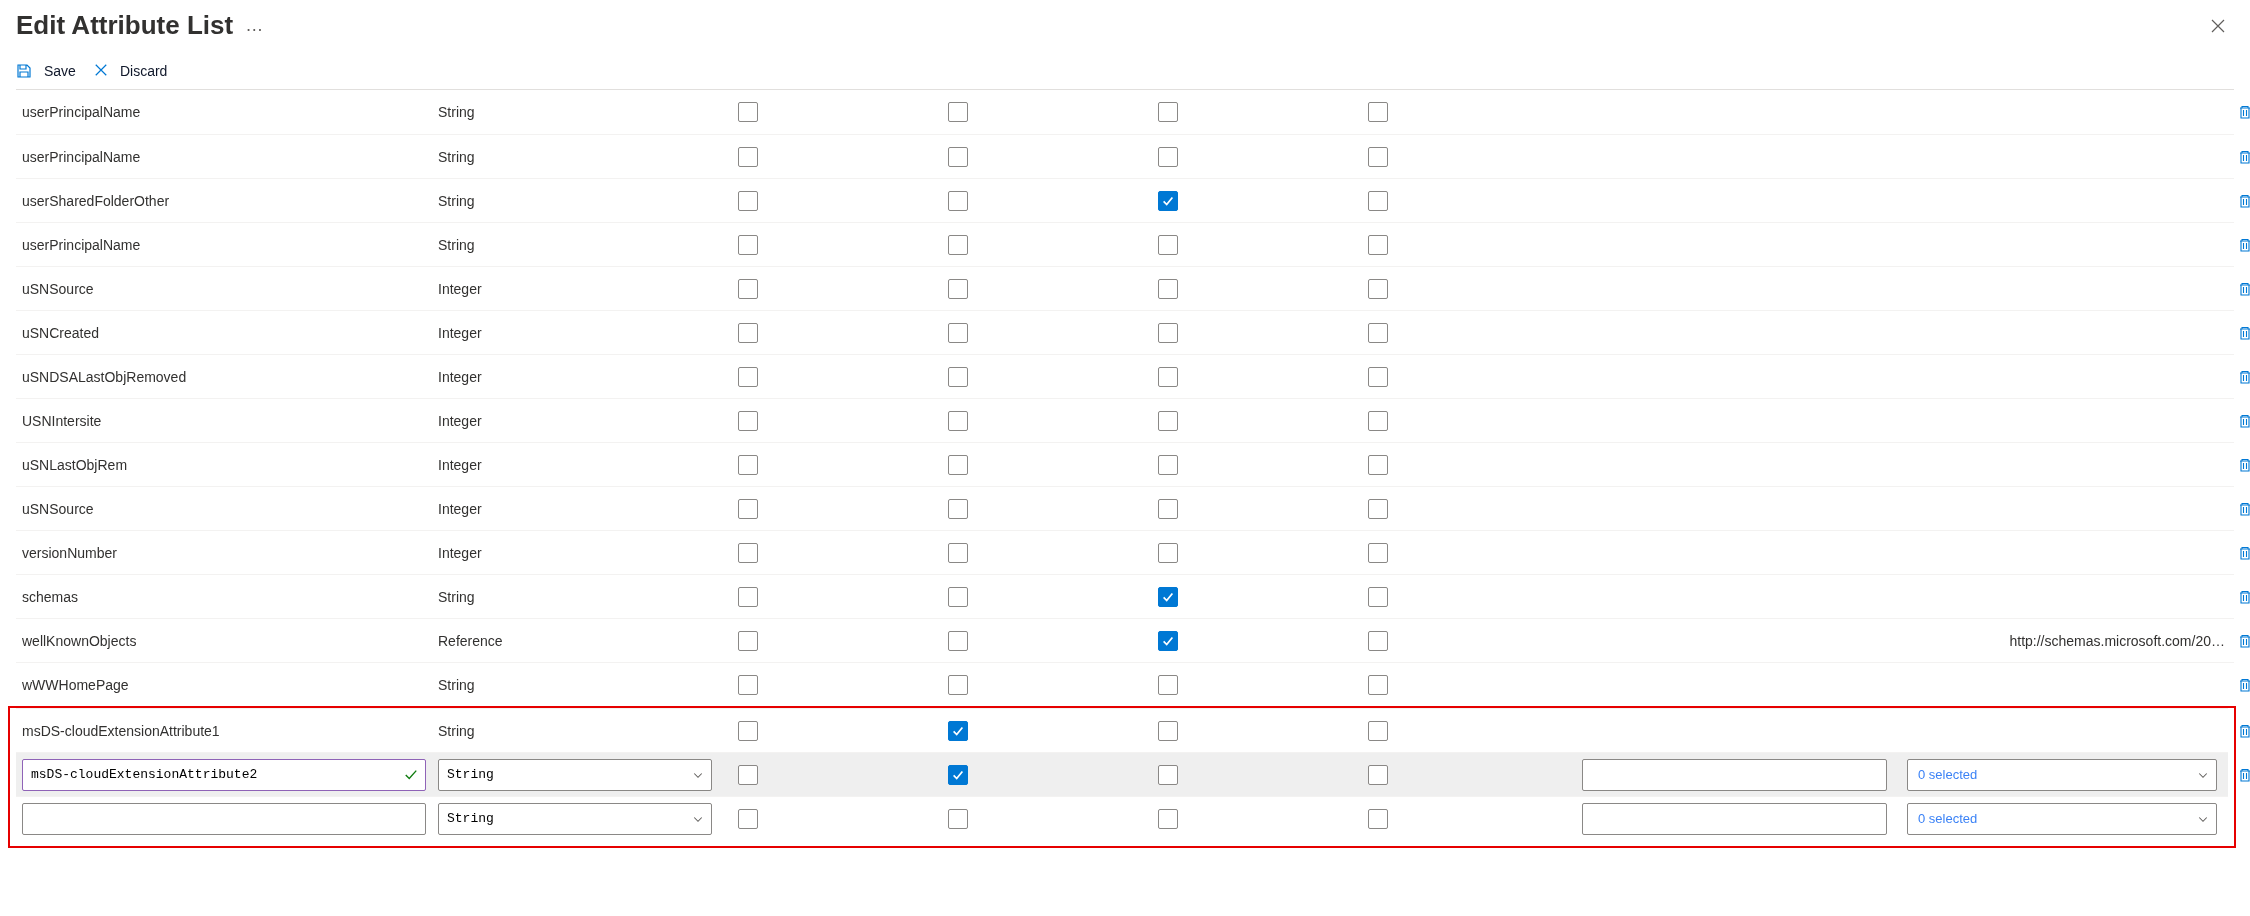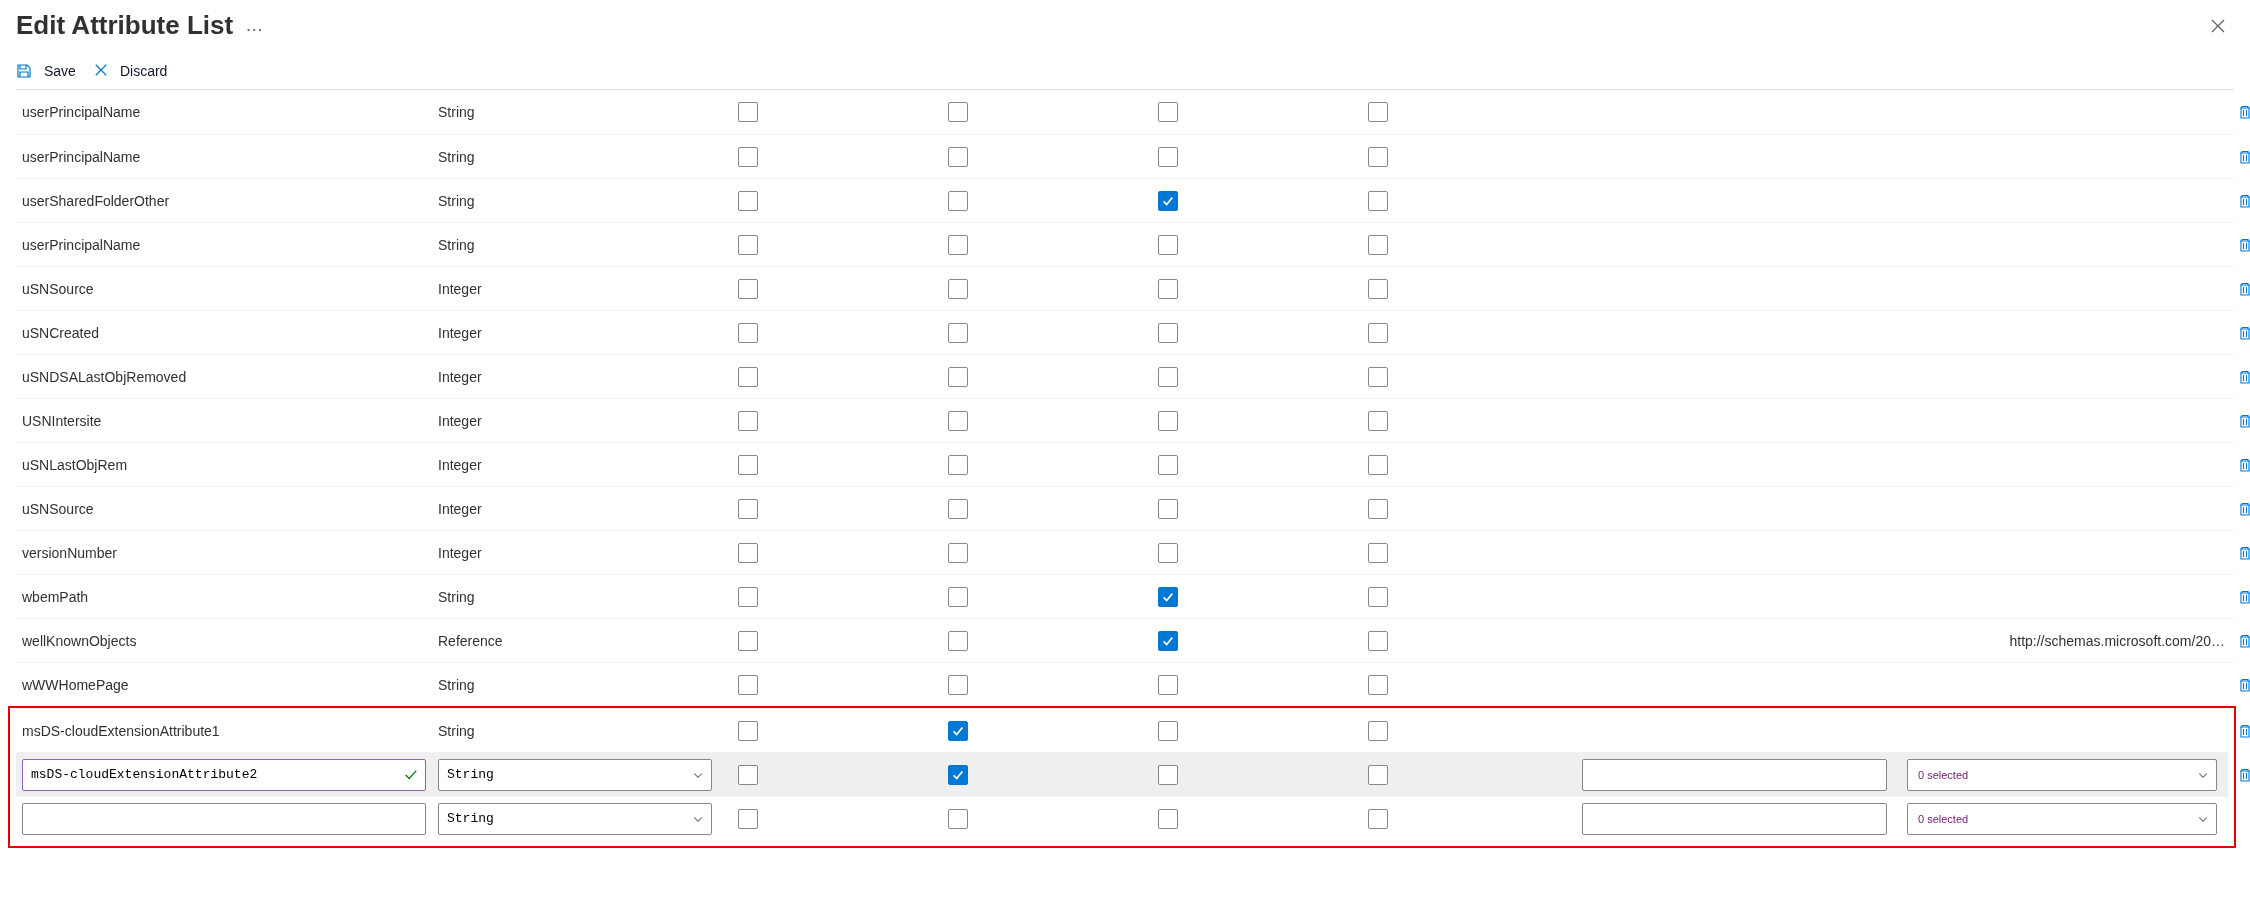--- a/index.html
+++ b/index.html
@@ -72,21 +72,21 @@
     position: absolute; right: 8px; top: 50%; transform: translateY(-50%);
     color: #107c10;
   }
   .edit-select-wrap, .edit-multi-wrap { position: relative; width: 95%; }
   .edit-select-wrap .chev, .edit-multi-wrap .chev {
     position: absolute; right: 8px; top: 50%; transform: translateY(-50%);
     pointer-events: none; color: #605e5c;
   }
   .edit-multi {
     width: 100%; height: 32px; border: 1px solid #8a8886; background: #fff;
-    padding: 0 30px 0 10px; font-size: 11px; color: #701a75;
+    padding: 0 30px 0 10px; font-size: 13px; color: #3b82f6;
     display: flex; align-items: center; border-radius: 2px; cursor: pointer;
   }
   .spacer-input {
     width: 95%; height: 32px; border: 1px solid #8a8886; background: #fff; border-radius: 2px;
   }
 
   .highlight-box {
     position: relative;
     border: 2px solid #e60000;
     margin-top: 0px;
@@ -420,21 +420,21 @@
         <div class="cell text-right"></div>
         <div class="cell">
           <span class="trash">
             <svg width="16" height="16" viewBox="0 0 16 16">
               <path d="M3 4h10 M5 4V2.5h6V4 M4 4v10h8V4 M6.5 6v6 M9.5 6v6" fill="none" stroke="#0078d4" stroke-width="1.1"></path>
             </svg>
           </span>
         </div>
       </div>
       <div class="row">
-        <div class="cell name">wbemPath</div>
+        <div class="cell name">schemas</div>
         <div class="cell type">String</div>
         <div class="cell">
           <span class="cb"></span>
         </div>
         <div class="cell">
           <span class="cb"></span>
         </div>
         <div class="cell">
           <span class="cb checked">
             <svg width="14" height="14" viewBox="0 0 16 16">

